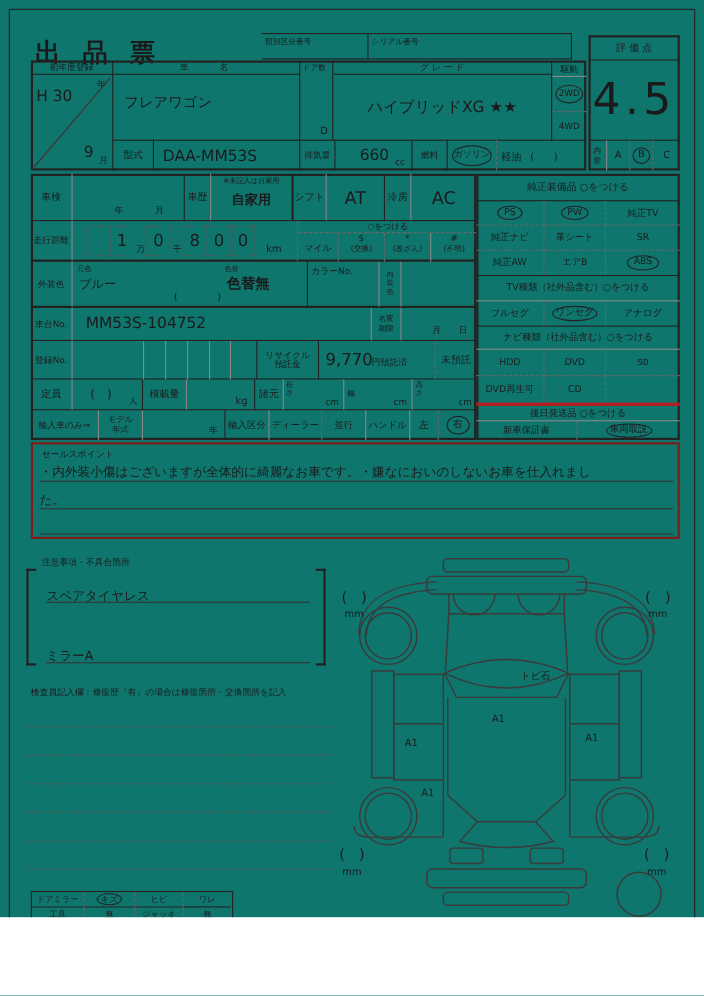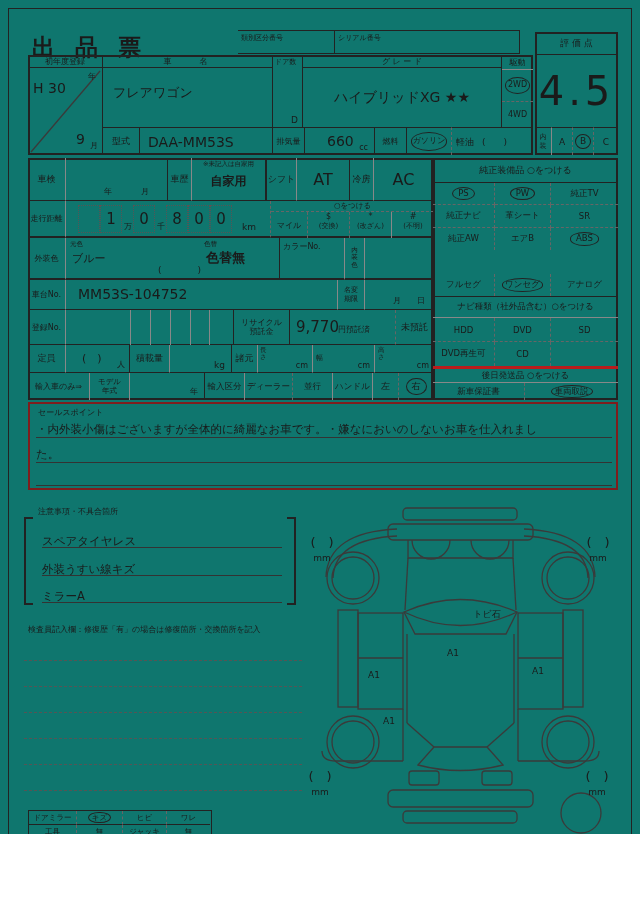--- a/index.html
+++ b/index.html
@@ -329,40 +329,43 @@
     </div>
   <div class="a c" style="left:433px;top:228px;width:62px;height:22px;border-right:1px dashed #666;">
       <span style="font-size:8.5px;">純正AW</span>
     </div>
   <div class="a c" style="left:495px;top:228px;width:56px;height:22px;border-right:1px dashed #666;">
       <span style="font-size:8.5px;">エアB</span>
     </div>
   <div class="a c" style="left:551px;top:228px;width:67px;height:22px;">
       <span class="circ" style="font-size:8.5px;">ABS</span>
     </div>
+  <div class="a c" style="left:433px;top:250px;width:185px;height:24px;border-top:1px solid #222;border-bottom:1px solid #888;">
+    <span style="font-size:8.5px;">TV種類（社外品含む）○をつける</span>
+  </div>
   <div class="a c" style="left:433px;top:274px;width:62px;height:22px;border-right:1px dashed #666;">
       <span style="font-size:8.5px;">フルセグ</span>
     </div>
   <div class="a c" style="left:495px;top:274px;width:56px;height:22px;border-right:1px dashed #666;justify-content:center;">
       <span class="circ" style="font-size:8.5px;padding:0 2px;">ワンセグ</span>
     </div>
   <div class="a c" style="left:551px;top:274px;width:67px;height:22px;">
       <span style="font-size:8.5px;">アナログ</span>
     </div>
   <div class="a c" style="left:433px;top:296px;width:185px;height:22px;border-top:1px solid #222;border-bottom:1px solid #888;">
     <span style="font-size:8.5px;">ナビ種類（社外品含む）○をつける</span>
   </div>
   <div class="a c" style="left:433px;top:318px;width:62px;height:24px;border-right:1px dashed #666;border-bottom:1px dashed #666;">
       <span style="font-size:8.5px;">HDD</span>
     </div>
   <div class="a c" style="left:495px;top:318px;width:56px;height:24px;border-right:1px dashed #666;border-bottom:1px dashed #666;">
       <span style="font-size:8.5px;">DVD</span>
     </div>
   <div class="a c" style="left:551px;top:318px;width:67px;height:24px;border-bottom:1px dashed #666;">
-      <span style="font-size:8.5px;">SD</span>
+      <span style="font-size:8.5px;font-family:Liberation Mono, monospace;">SD</span>
     </div>
   <div class="a c" style="left:433px;top:342px;width:62px;height:24px;border-right:1px dashed #666;">
       <span style="font-size:8.5px;">DVD再生可</span>
     </div>
   <div class="a c" style="left:495px;top:342px;width:56px;height:24px;border-right:1px dashed #666;">
       <span style="font-size:8.5px;">CD</span>
     </div>
   <div class="a c" style="left:433px;top:366px;width:185px;height:17px;border-top:3px solid #b91c1c;border-bottom:1px solid #888;">
     <span style="font-size:8.5px;">後日発送品 ○をつける</span>
   </div>
@@ -382,23 +385,20 @@
       <span style="font-size:11.5px;">た。</span>
     </div>
     <div style="position:absolute;left:6px;top:62px;width:576px;height:19px;border-bottom:1.2px solid #333;"></div>
   </div>
 
   <span class="a" style="left:38px;top:506px;font-size:8px;">注意事項・不具合箇所</span>
   <div class="a" style="left:24px;top:517px;width:9px;height:88px;border-left:2px solid #222;border-top:2px solid #222;border-bottom:2px solid #222;"></div>
   <div class="a" style="left:287px;top:517px;width:9px;height:88px;border-right:2px solid #222;border-top:2px solid #222;border-bottom:2px solid #222;"></div>
   <div class="a" style="left:42px;top:530px;width:240px;height:18px;border-bottom:1.2px solid #333;">
     <span style="font-size:11.5px;">スペアタイヤレス</span>
-  </div>
-  <div class="a" style="left:42px;top:558px;width:240px;height:18px;border-bottom:1.2px solid #333;">
-    <span style="font-size:11.5px;">外装うすい線キズ</span>
   </div>
   <div class="a" style="left:42px;top:585px;width:240px;height:18px;border-bottom:1.2px solid #333;">
     <span style="font-size:11.5px;">ミラーA</span>
   </div>
   <span class="a" style="left:28px;top:624px;font-size:8px;">検査員記入欄：修復歴「有」の場合は修復箇所・交換箇所を記入</span>
   <div class="a" style="left:24px;top:660px;width:278px;height:0;border-top:1.2px dashed #555;"></div>
   <div class="a" style="left:24px;top:686px;width:278px;height:0;border-top:1.2px dashed #555;"></div>
   <div class="a" style="left:24px;top:712px;width:278px;height:0;border-top:1.2px dashed #555;"></div>
   <div class="a" style="left:24px;top:738px;width:278px;height:0;border-top:1.2px dashed #555;"></div>
   <div class="a" style="left:24px;top:764px;width:278px;height:0;border-top:1.2px dashed #555;"></div>

